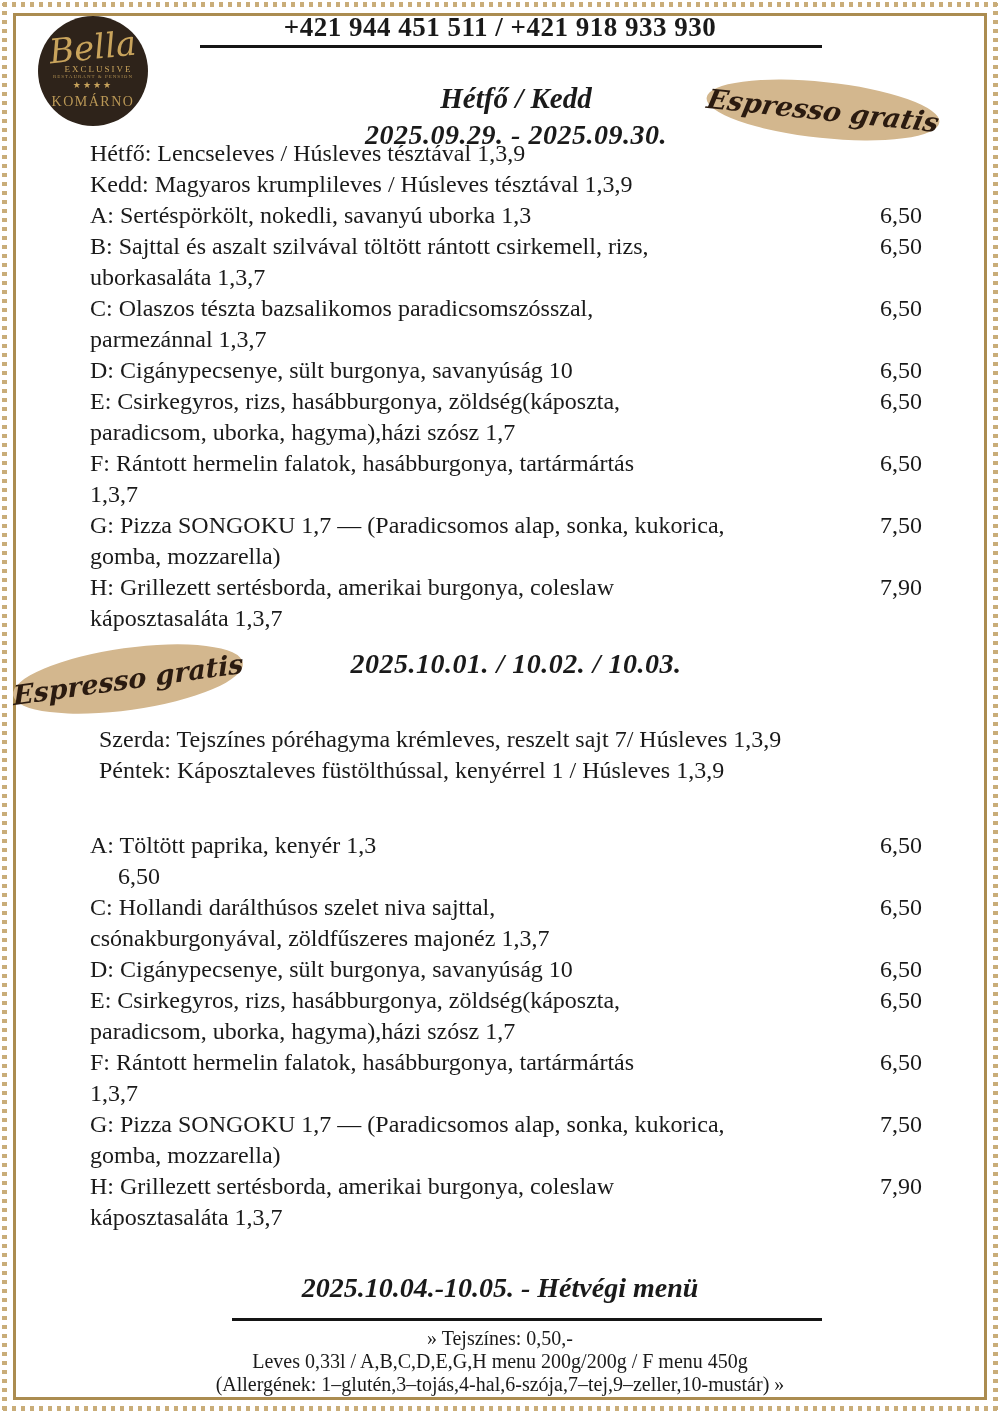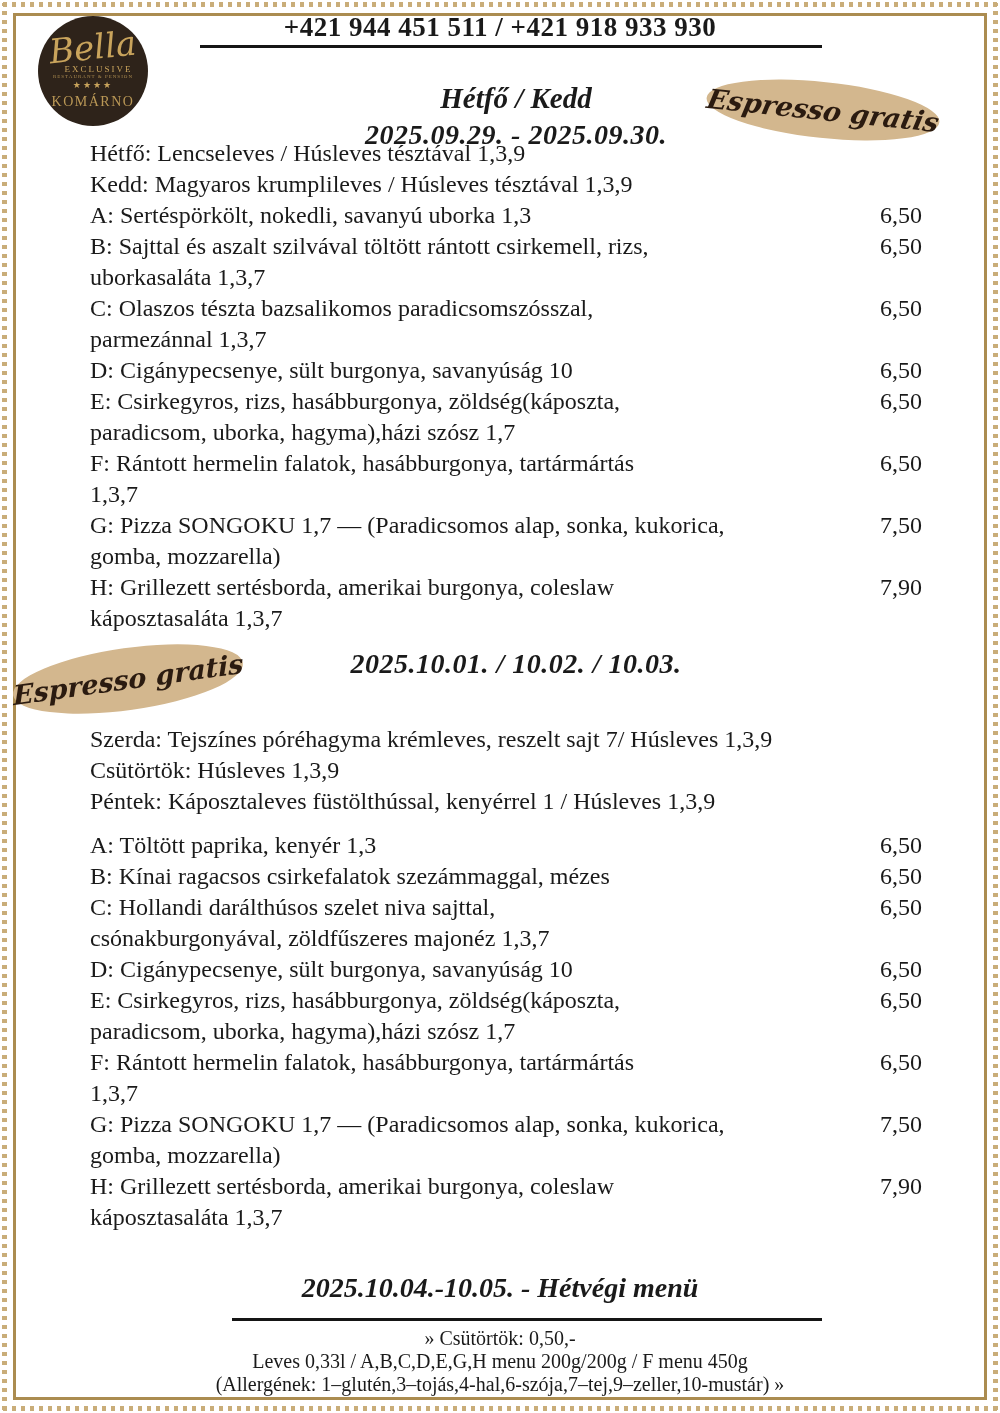--- a/index.html
+++ b/index.html
@@ -54,21 +54,21 @@
   .badge{position:absolute;background:var(--badge-bg);border-radius:50%;
          display:flex;align-items:center;justify-content:center;}
   .badge1{top:82px;left:706px;width:234px;height:56px;transform:rotate(6deg);}
   .badge2{top:648px;left:12px;width:232px;height:62px;transform:rotate(-8deg);}
   .badge-text{font-family:"DejaVu Serif",serif;font-style:italic;font-weight:700;
               font-size:27px;color:var(--badge-text-color);transform:skewX(-6deg);white-space:nowrap;}
 
   
   .rows{position:absolute;}
   .list1{top:138px;left:90px;right:78px;}
-  .soups2{top:724px;left:90px;right:60px;}
+  .soups2{top:724px;left:99px;right:60px;}
   .list2{top:830px;left:90px;right:78px;}
   .menu-row{display:flex;justify-content:space-between;align-items:center;
             font-size:24px;line-height:31px;}
   .list2 .menu-row{line-height:31px;}
   .row-text{white-space:nowrap;}
   .row-price{width:70px;text-align:right;flex:0 0 auto;}
 
   
   .weekend{position:absolute;top:1272px;left:0;right:0;text-align:center;
            font-weight:700;font-style:italic;font-size:28px;}
@@ -180,36 +180,31 @@
   <div class="sec-head sec2-head">
     <div class="sec-dates">2025.10.01. / 10.02. / 10.03.</div>
   </div>
 
   <div class="rows soups2">
       <div class="menu-row">
         <span class="row-text">Szerda: Tejszínes póréhagyma krémleves, reszelt sajt 7/ Húsleves 1,3,9</span>
         <span class="row-price"></span>
       </div>
       <div class="menu-row">
-        <span class="row-text">Csütörtök: Húsleves 1,3,9</span>
-        <span class="row-price"></span>
-      </div>
-      <div class="menu-row">
         <span class="row-text">Péntek: Káposztaleves füstölthússal, kenyérrel 1 / Húsleves 1,3,9</span>
         <span class="row-price"></span>
       </div>
     </div>
 
   <div class="rows list2">
       <div class="menu-row">
         <span class="row-text">A: Töltött paprika, kenyér 1,3</span>
         <span class="row-price">6,50</span>
       </div>
       <div class="menu-row">
-        <span class="row-text">B: Kínai ragacsos csirkefalatok szezámmaggal, mézes</span>
         <span class="row-price">6,50</span>
       </div>
       <div class="menu-row">
         <span class="row-text">C: Hollandi darálthúsos szelet niva sajttal,</span>
         <span class="row-price">6,50</span>
       </div>
       <div class="menu-row">
         <span class="row-text">csónakburgonyával, zöldfűszeres majonéz 1,3,7</span>
         <span class="row-price"></span>
       </div>
@@ -248,18 +243,18 @@
       <div class="menu-row">
         <span class="row-text">káposztasaláta 1,3,7</span>
         <span class="row-price"></span>
       </div>
     </div>
 
   <div class="weekend">2025.10.04.-10.05. - Hétvégi menü</div>
   <div class="rule2"></div>
 
   <div class="footer">
-    <div class="footer-line">» Csütörtök: 0,50,-</div>
+    <div class="footer-line">» Tejszínes: 0,50,-</div>
     <div class="footer-line">Leves 0,33l / A,B,C,D,E,G,H menu 200g/200g / F menu 450g</div>
     <div class="footer-line">(Allergének: 1–glutén,3–tojás,4-hal,6-szója,7–tej,9–zeller,10-mustár) »</div>
   </div>
 
 </div>
 
 </body></html>

